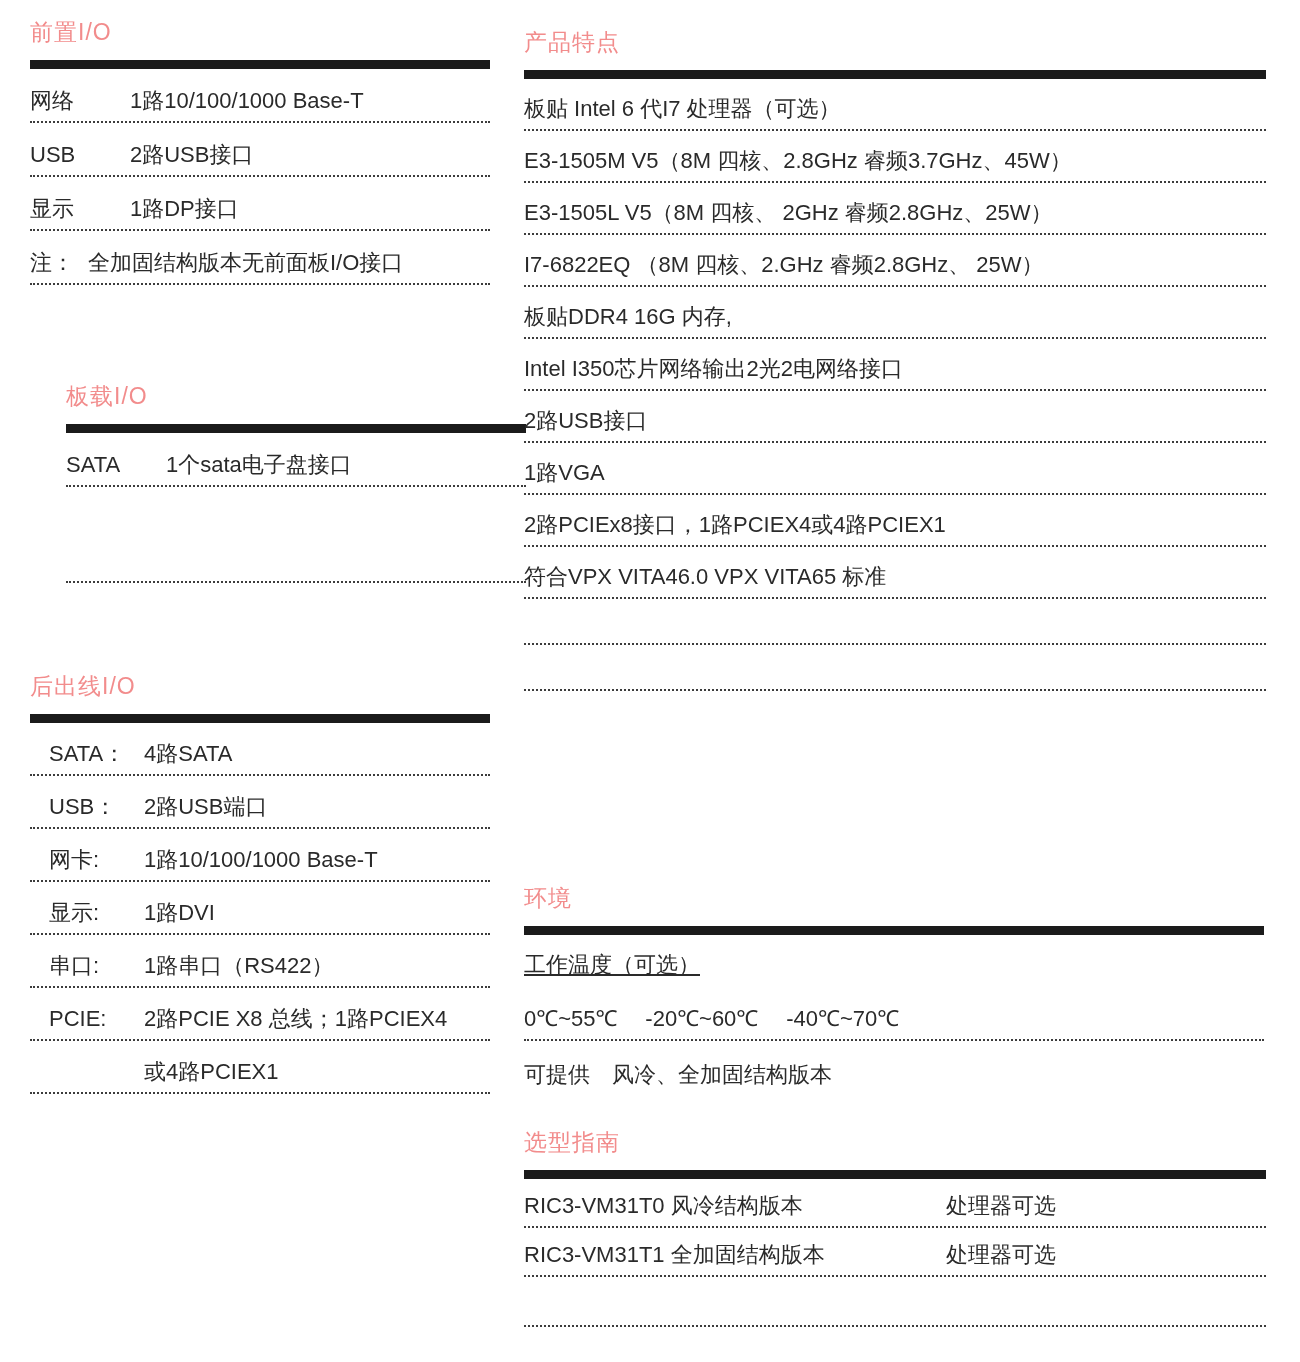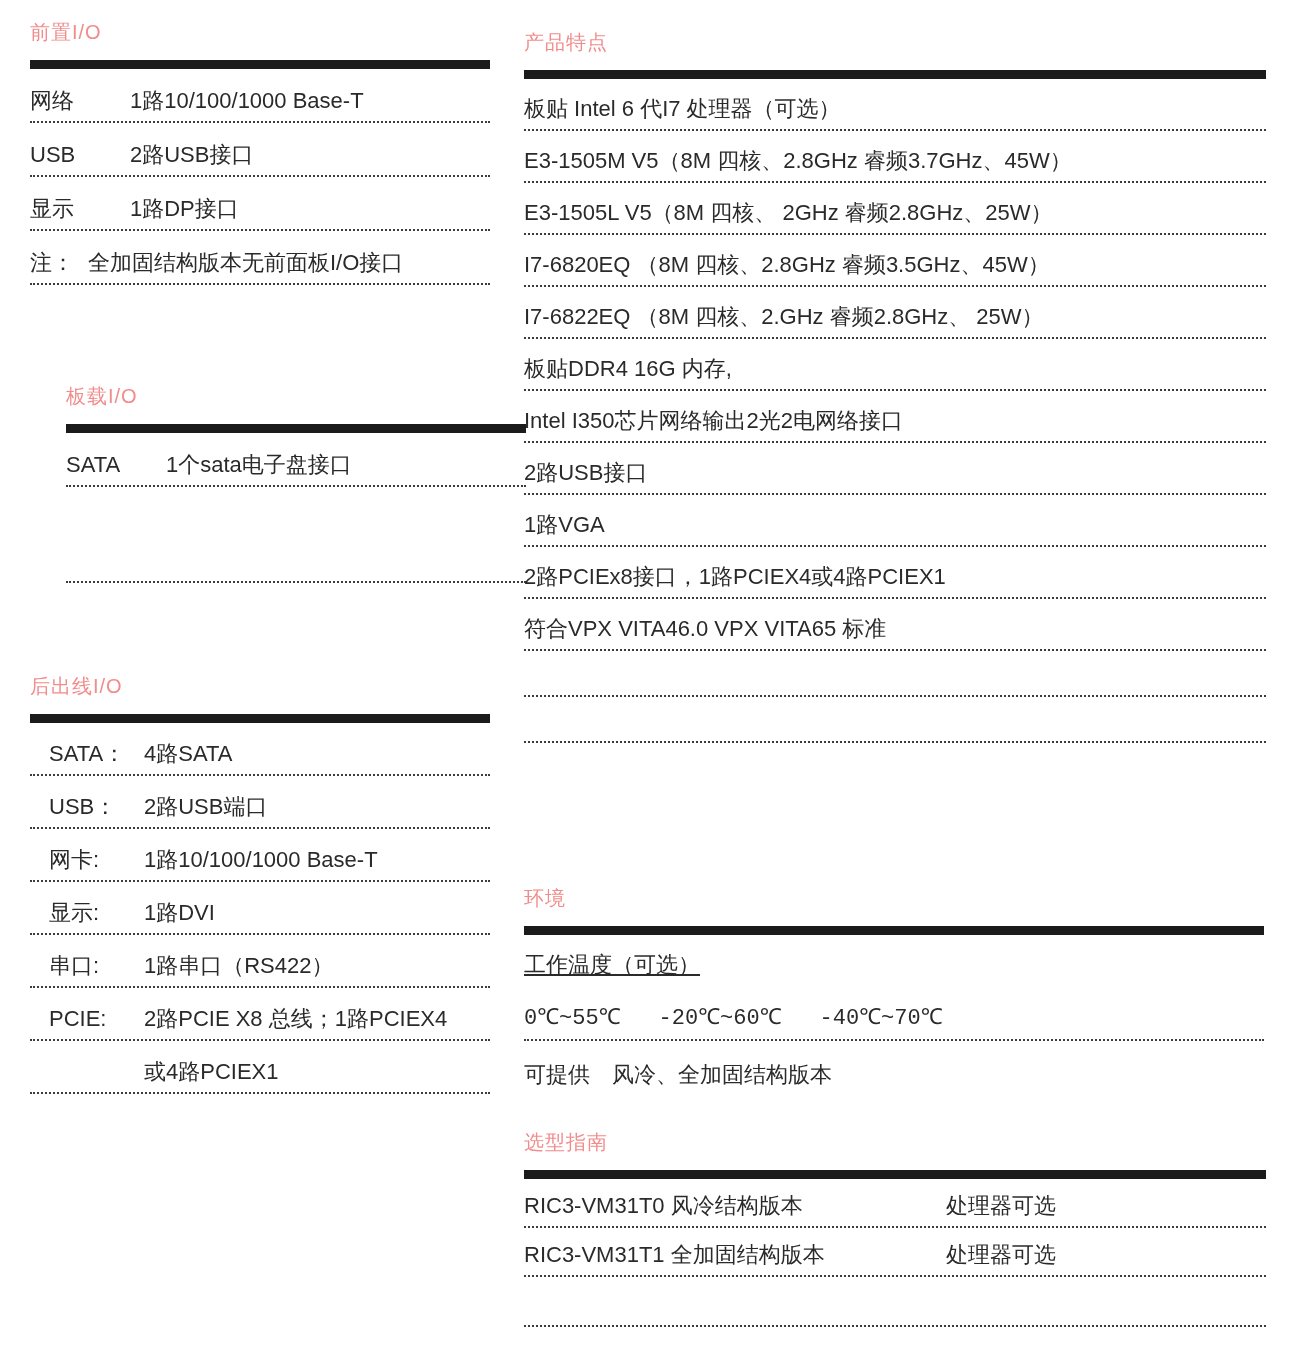--- a/index.html
+++ b/index.html
@@ -8,21 +8,21 @@
     width: 1300px;
     height: 1362px;
     background: #ffffff;
     font-family: "Liberation Sans", sans-serif;
     color: #2a2a2a;
     overflow: hidden;
   }
   .section { position: absolute; }
   .sec-title {
     margin: 0;
-    font-size: 20px;
+    font-size: 23px;
     font-weight: 500;
     color: #f28c8c;
     line-height: 36px;
     letter-spacing: 1px;
   }
   .bar { height: 9px; background: #1b1b1b; margin-top: 10px; }
   .rows { width: 100%; }
   .row {
     display: flex;
     align-items: flex-end;
@@ -43,21 +43,21 @@
   .onboard .row.spacer { height: 96px; }
   .rear .row    { height: 53px; }
   .features .row { height: 52px; }
   .features .row.spacer { height: 46px; }
   .env .row-plain  { height: 50px; text-decoration: underline; }
   .env .row-temps  { height: 56px; }
   .env .row-cool   { height: 54px; text-align: right; }
   .sel .row { height: 49px; }
   .sel .row.spacer { height: 50px; }
 
-  .temps { display: flex; gap: 38px; font-family: Liberation Mono, monospace; }
+  .temps { display: flex; gap: 28px; }
   .sel .model { flex: 0 0 422px; }
 
   
   #sec-front    { left: 30px;  top: 14px;   width: 460px; }
   #sec-onboard  { left: 30px;  top: 378px;  width: 460px; margin-left: 36px; }
   #sec-rear     { left: 30px;  top: 668px;  width: 460px; }
   #sec-features { left: 524px; top: 24px;   width: 742px; }
   #sec-env      { left: 524px; top: 880px;  width: 740px; }
   #sec-sel      { left: 524px; top: 1124px; width: 742px; }
 </style>
@@ -143,23 +143,20 @@
       <div class="row dotted">
         <span class="val">板贴 Intel 6 代I7 处理器（可选）</span>
       </div>
       <div class="row dotted">
         <span class="val">E3-1505M V5（8M 四核、2.8GHz 睿频3.7GHz、45W）</span>
       </div>
       <div class="row dotted">
         <span class="val">E3-1505L V5（8M 四核、 2GHz 睿频2.8GHz、25W）</span>
       </div>
       <div class="row dotted">
-        <span class="val">I7-6820EQ （8M 四核、2.8GHz 睿频3.5GHz、45W）</span>
-      </div>
-      <div class="row dotted">
         <span class="val">I7-6822EQ （8M 四核、2.GHz 睿频2.8GHz、 25W）</span>
       </div>
       <div class="row dotted">
         <span class="val">板贴DDR4 16G 内存,</span>
       </div>
       <div class="row dotted">
         <span class="val">Intel I350芯片网络输出2光2电网络接口</span>
       </div>
       <div class="row dotted">
         <span class="val">2路USB接口</span>

